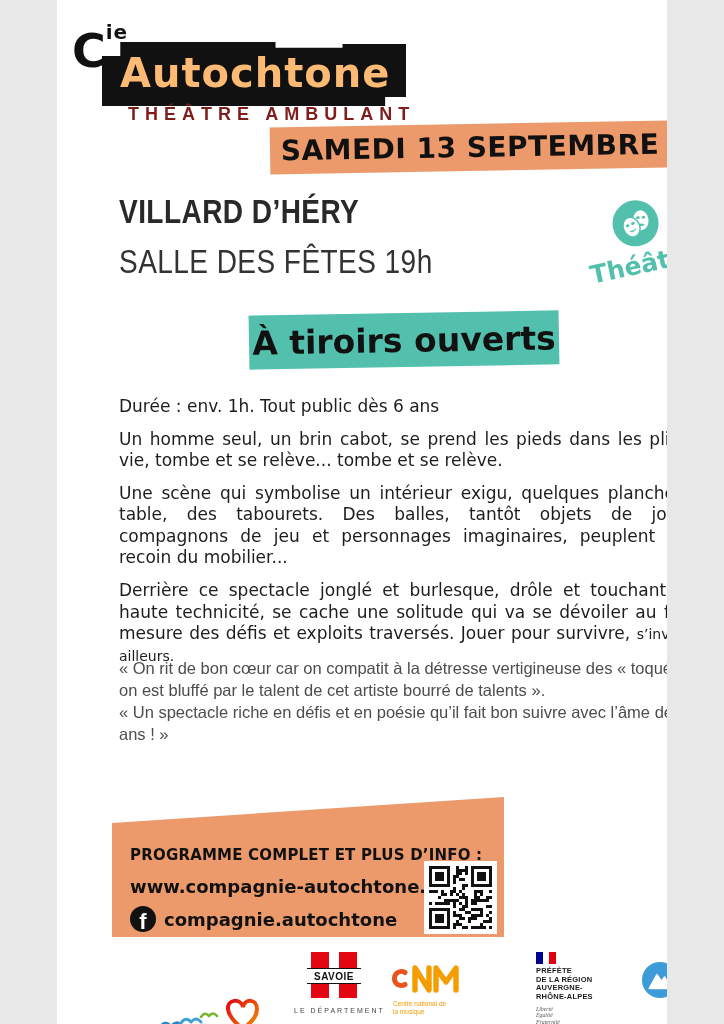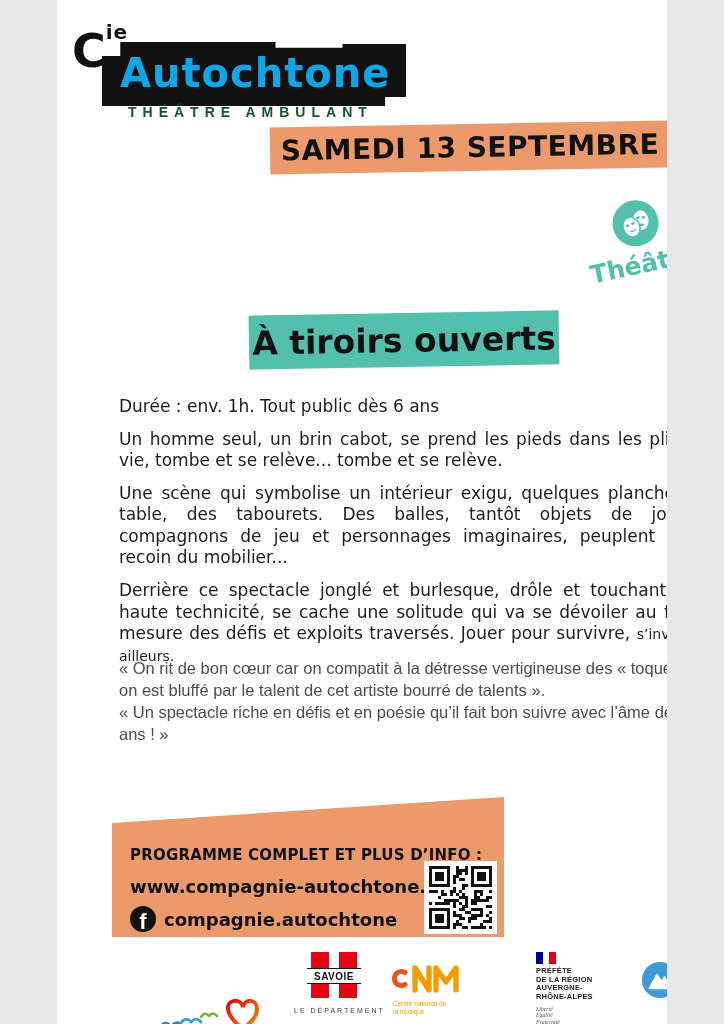--- a/index.html
+++ b/index.html
@@ -7,28 +7,28 @@
     position:relative;width:610px;height:1024px;background:#ffffff;
     font-family:"Liberation Sans",sans-serif;overflow:hidden;margin:0 auto;
     color:#1d1d1b;
   }
   
   .logo{position:absolute;left:15px;top:16px;width:300px;}
   .logo-cie{position:absolute;left:0;top:6px;font-weight:bold;color:#111;line-height:1;}
   .logo-cie .big-c{font-size:46px;font-family:"DejaVu Sans",sans-serif;font-weight:bold;}
   .logo-cie .sup{font-size:20px;vertical-align:28px;font-family:"DejaVu Sans",sans-serif;font-weight:bold;letter-spacing:1px;}
   .logo-box{
-    position:absolute;left:30px;top:26px;background:#111;color:#0ea5e9;
+    position:absolute;left:30px;top:26px;background:#111;color:#fdba74;
     font-family:"DejaVu Sans",sans-serif;font-weight:bold;font-size:40px;
     padding:8px 16px 10px 18px;letter-spacing:1px;
     clip-path:polygon(0 22%,6% 22%,6% 0,57% 0,57% 9%,79% 9%,79% 3%,100% 3%,100% 86%,93% 86%,93% 100%,0 100%);
   }
   .logo-tagline{
-    position:absolute;left:56px;top:88px;font-weight:bold;font-size:14px;
-    letter-spacing:6px;color:#14532d;white-space:nowrap;
+    position:absolute;left:56px;top:88px;font-weight:bold;font-size:18px;
+    letter-spacing:6px;color:#7f1d1d;white-space:nowrap;
   }
   
   .date-banner{
     position:absolute;left:213px;top:124px;width:400px;height:47px;
     background:var(--orange,#EC9A6C);transform:rotate(-1deg);
     display:flex;align-items:center;justify-content:center;
     font-family:"DejaVu Sans",sans-serif;font-weight:bold;font-size:28px;
     color:#111;letter-spacing:0.5px;white-space:nowrap;
   }
   
@@ -109,20 +109,24 @@
 <div class="poster">
 
   <div class="logo">
     <div class="logo-cie"><span class="big-c">C</span><span class="sup">ie</span></div>
     <div class="logo-box">Autochtone</div>
     <div class="logo-tagline">THÉÂTRE AMBULANT</div>
   </div>
 
   <div class="date-banner">SAMEDI 13 SEPTEMBRE</div>
 
+  <div class="venue">
+    <div class="venue-line1">VILLARD D’HÉRY</div>
+    <div class="venue-line2">SALLE DES FÊTES 19h</div>
+  </div>
 
   <div class="badge">
     <div class="badge-circle">
       <svg width="38" height="38" viewBox="0 0 40 40">
         <g transform="rotate(8 26 18)">
           <ellipse cx="26" cy="18" rx="8.2" ry="10.5" fill="#fff"></ellipse>
           <ellipse cx="23.2" cy="15" rx="2" ry="1.4" fill="#53BFAD"></ellipse>
           <ellipse cx="29" cy="15" rx="2" ry="1.4" fill="#53BFAD"></ellipse>
           <path d="M22 23 Q26 19.5 30 23 Q26 25.5 22 23 Z" fill="#53BFAD"></path>
         </g>

